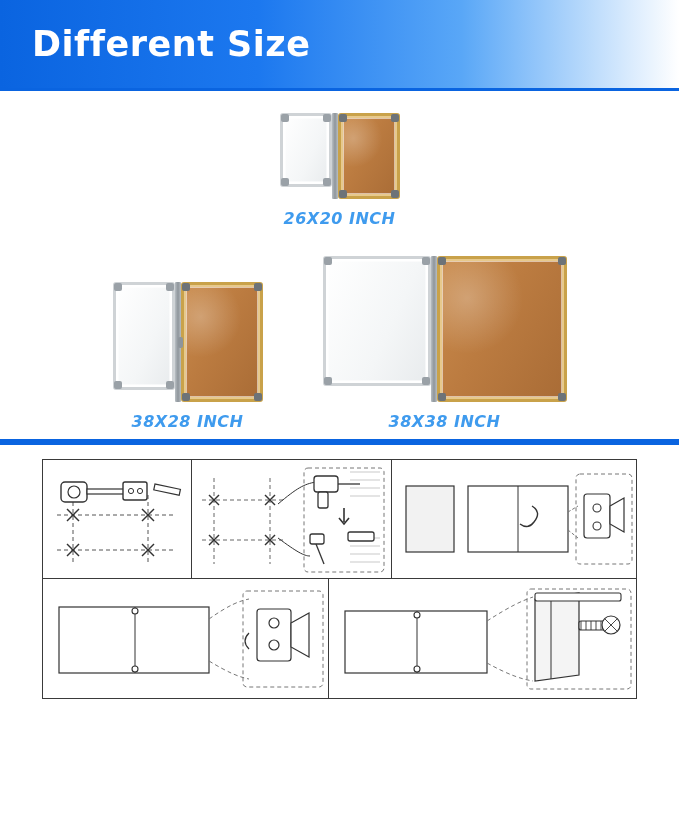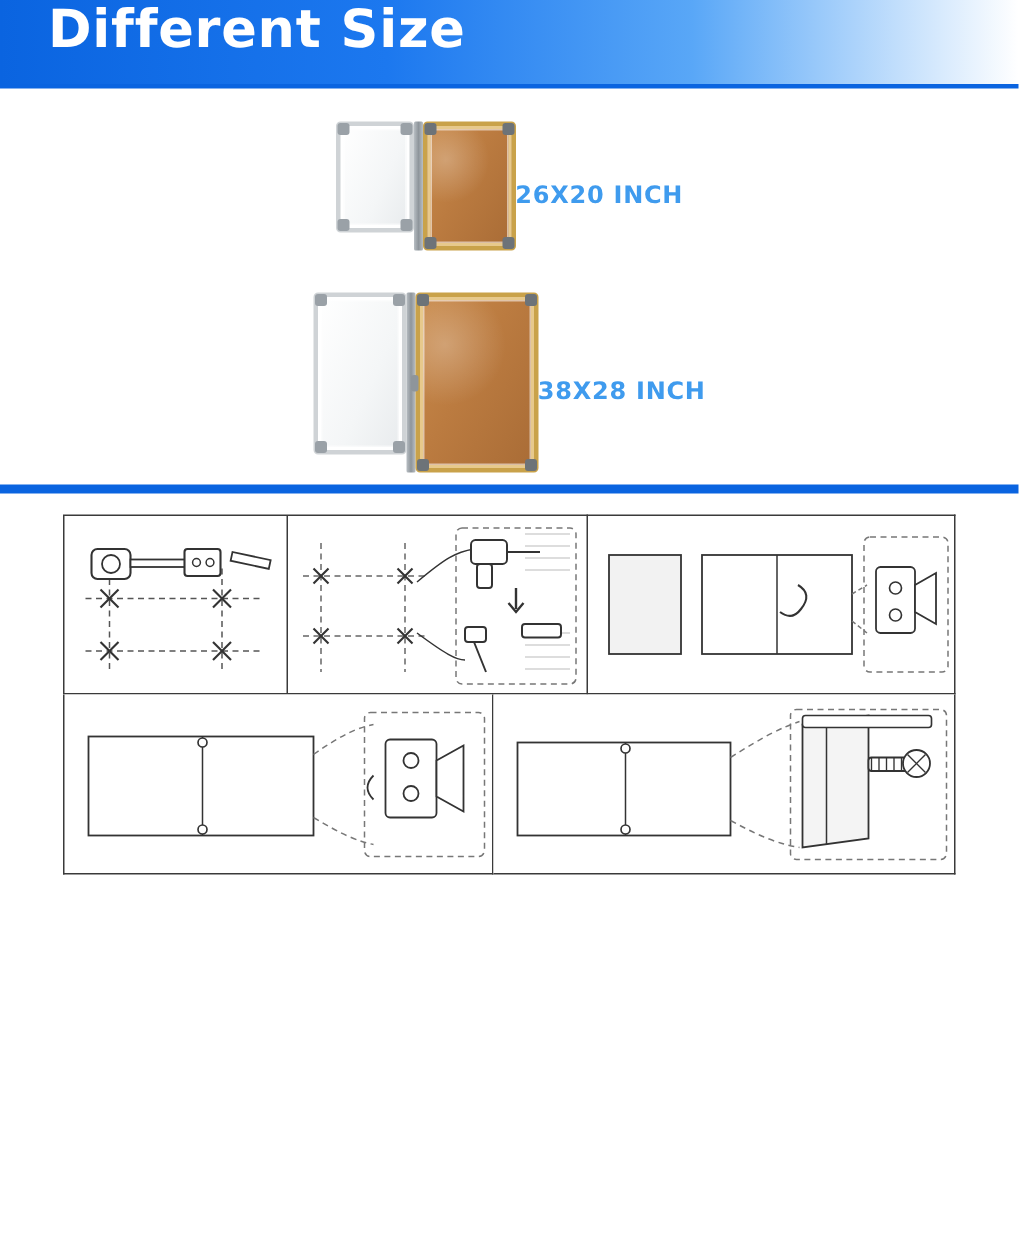--- a/index.html
+++ b/index.html
@@ -16,23 +16,24 @@
   .page {
     position: relative;
     width: 679px;
     height: 839px;
   }
 
   
   .banner {
     position: relative;
     width: 100%;
-    height: 56px;
+    height: 88px;
     background: linear-gradient(90deg, #0a64e0 0%, #1c78ef 38%, #59a7f7 68%, #ffffff 100%);
     display: flex;
+    align-items: center;
   }
   .banner-title {
     color: #ffffff;
     font-size: 35px;
     font-weight: bold;
     letter-spacing: 0.5px;
     padding-left: 32px;
     font-family: "DejaVu Sans", sans-serif;
     white-space: nowrap;
   }
@@ -50,21 +51,23 @@
   .row {
     display: flex;
     justify-content: center;
     align-items: flex-end;
   }
   .row-1 { gap: 42px; margin-bottom: 4px; }
   .row-2 { gap: 60px; margin-top: 28px; align-items: flex-end; }
 
   .item {
     display: flex;
+    flex-direction: column;
     align-items: center;
+    font-style: italic;
   }
   .caption {
     color: #3f9bee;
     font-size: 16px;
     font-weight: bold;
     font-family: "DejaVu Sans", sans-serif;
     letter-spacing: 0.5px;
     margin-top: 10px;
     white-space: nowrap;
   }
@@ -211,20 +214,40 @@
             <div class="lock"></div>
             <div class="corner tl dark"></div>
             <div class="corner tr dark"></div>
             <div class="corner bl dark"></div>
             <div class="corner br dark"></div>
           </div>
         </div>
         <div class="caption">38X28 INCH</div>
       </div>
 
+      <div class="item">
+        <div class="board">
+          <div class="leaf white" style="width:108px;height:130px;">
+            <div class="inner"></div>
+            <div class="corner tl"></div>
+            <div class="corner tr"></div>
+            <div class="corner bl"></div>
+            <div class="corner br"></div>
+          </div>
+          <div class="hinge"></div>
+          <div class="leaf cork" style="width:130px;height:146px;">
+            <div class="inner"></div>
+            <div class="corner tl dark"></div>
+            <div class="corner tr dark"></div>
+            <div class="corner bl dark"></div>
+            <div class="corner br dark"></div>
+          </div>
+        </div>
+        <div class="caption">38X38 INCH</div>
+      </div>
 
     </div>
   </div>
 
   <div class="banner-sep"></div>
   <div class="banner-sep"></div>
 
   <div class="notes">
 
     <div class="notes-row r1">

